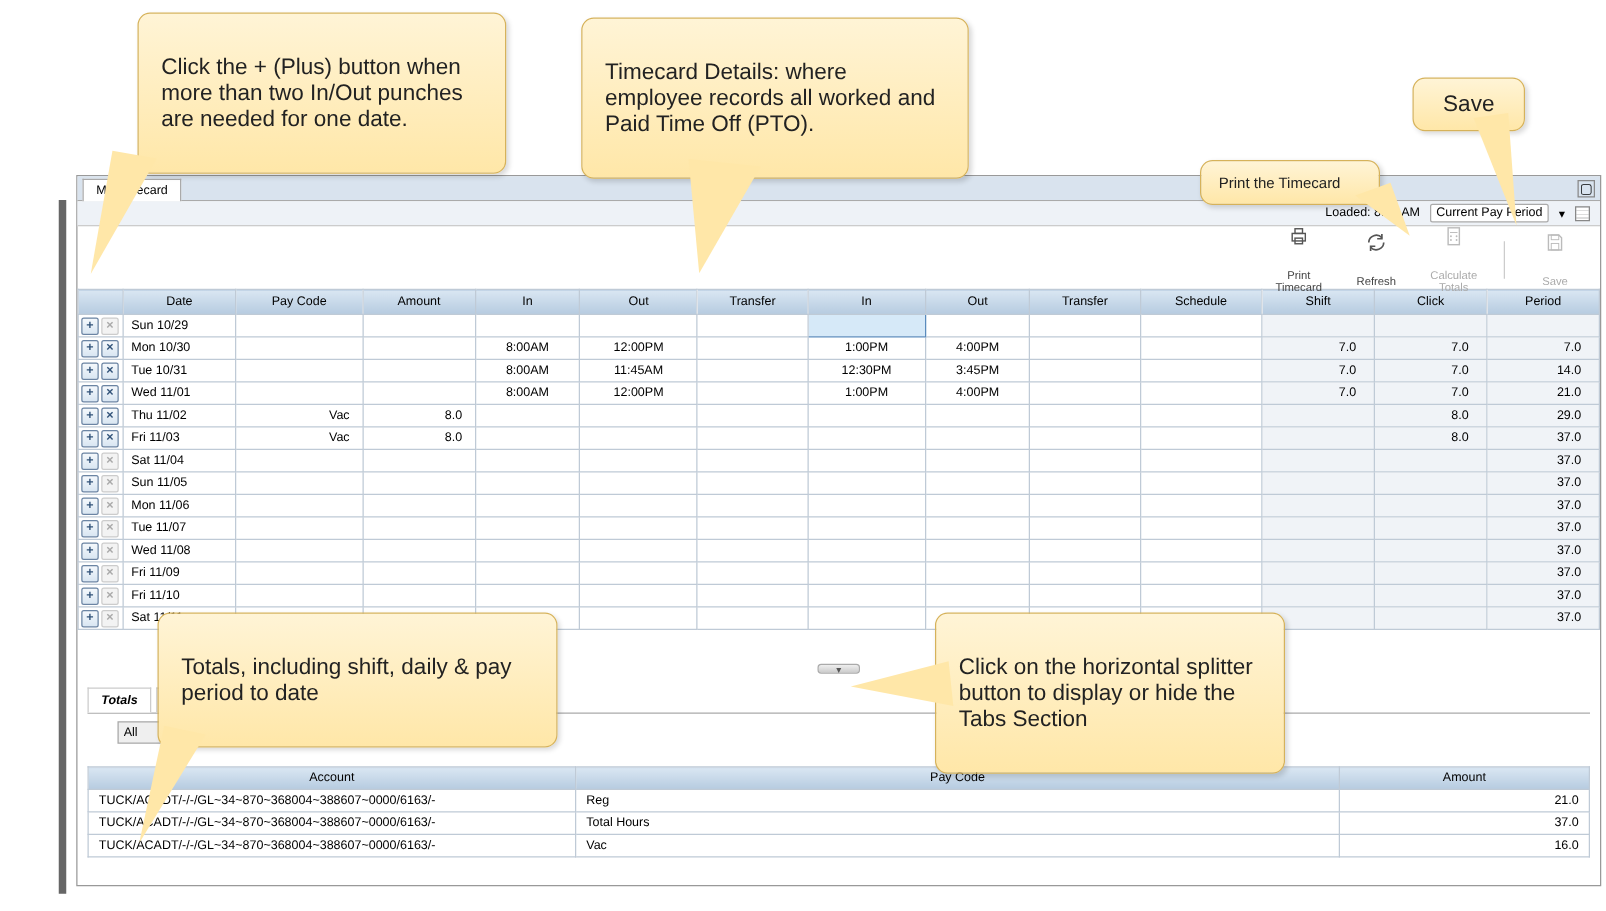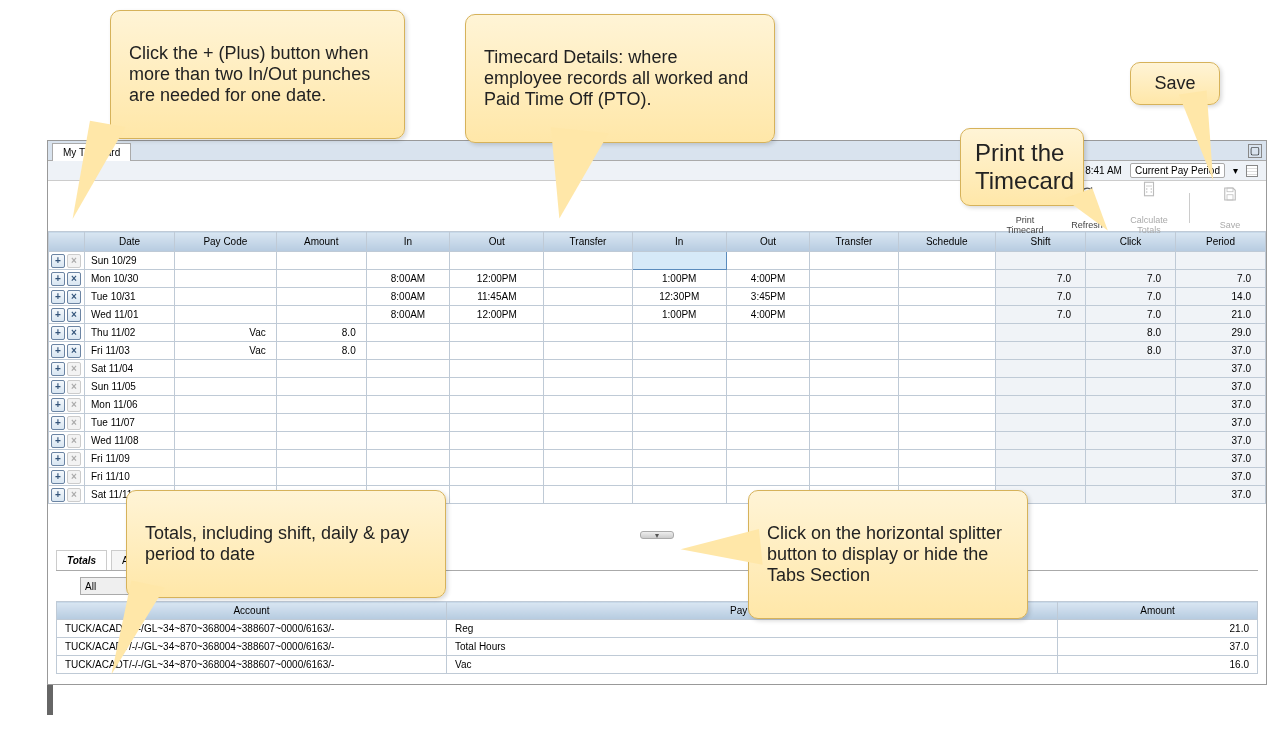--- a/index.html
+++ b/index.html
@@ -1,18 +1,18 @@
 <!DOCTYPE html>
 <html><head>
 <meta charset="utf-8">
 <style>
 * { box-sizing: border-box; margin: 0; padding: 0; }
 body { font-family: Arial, sans-serif; font-size: 11px; background: #fff; position: relative; width: 1285px; height: 729px; overflow: hidden; }
 
-.frame { position: absolute; left: 47px; top: 140px; width: 1220px; border: 1px solid #999; background: #fff; }
+.frame { position: absolute; left: 61px; top: 140px; width: 1220px; border: 1px solid #999; background: #fff; }
 .vbar { position: absolute; left: 47px; top: 160px; width: 6px; height: 555px; background: #666; }
 
 .tab-header { background: #d9e3ee; border-bottom: 1px solid #aaa; height: 20px; display: flex; align-items: center; }
 .tab { padding: 3px 10px; background: #fff; border: 1px solid #aaa; border-bottom: none; font-size: 10px; margin-left: 4px; margin-top: 2px; cursor: pointer; }
 
 .topbar { display: flex; justify-content: flex-end; align-items: center; gap: 8px; padding: 3px 8px; background: #eef2f7; border-bottom: 1px solid #ccc; font-size: 10px; height: 20px; }
 .topbar .pill { background: #fff; border: 1px solid #aaa; padding: 1px 4px; border-radius: 2px; }
 .topbar .dd { display: flex; align-items: center; gap:2px; }
 
 .toolbar { display: flex; justify-content: flex-end; align-items: center; gap: 18px; padding: 6px 14px 2px; height: 50px; }
@@ -43,34 +43,34 @@
 
 .tabs2 { display: flex; gap: 4px; border-bottom: 1px solid #aaa; margin: 0 8px; }
 .tabs2 .t2 { padding: 4px 10px; font-size: 10px; border: 1px solid #ccc; border-bottom: none; background: #f5f5f5; cursor: pointer; }
 .tabs2 .t2.active { background: #fff; font-weight: bold; font-style: italic; }
 
 .filters { display: flex; gap: 10px; padding: 6px 12px; align-items: center; }
 .filters select { font-size: 10px; border: 1px solid #aaa; height: 18px; margin-left: 20px; }
 .filters .sel1 { width: 120px; }
 .filters .sel2 { width: 120px; }
 
-.totals { width: calc(100% - 16px); margin: 0 8px; border-collapse: collapse; }
+.totals { width: calc(100% - 16px); margin: 12px 8px; border-collapse: collapse; }
 .totals th, .totals td { border: 1px solid #bfcad6; padding: 3px 8px; font-size: 10px; }
 .totals th { background: linear-gradient(#d9e6f2,#b6cbe0); text-align: center; font-weight: normal; }
 .totals td.acct { text-align: left; width: 390px; }
 .totals td.pc { text-align: left; }
 .totals td.amt { text-align: right; width: 200px; }
 
 .callout { position: absolute; background: linear-gradient(#fff4d6,#ffe7a8); border: 1px solid #d6b25a; border-radius: 10px; padding: 32px 18px; font-family: Arial, sans-serif; font-size: 18px; color: #222; box-shadow: 2px 2px 4px rgba(0,0,0,.15); z-index: 50; }
 .callout .tail { position: absolute; width: 0; height: 0; }
 .callout.c1 { left: 110px; top: 10px; width: 295px; }
 .callout.c1 .tail { left: -30px; bottom: -85px; border-left: 0 solid transparent; border-right: 36px solid transparent; border-top: 100px solid #ffe7a8; transform: rotate(10deg); }
 .callout.c2 { left: 465px; top: 14px; width: 310px; }
 .callout.c2 .tail { left: 80px; bottom: -78px; border-left: 18px solid transparent; border-right: 40px solid transparent; border-top: 90px solid #ffe7a8; transform: rotate(6deg); }
-.callout.c3 { left: 960px; top: 128px; width: 124px; padding: 10px 14px; font-size: 24px; }
+.callout.c3 { left: 960px; top: 128px; width: 144px; padding: 10px 14px; font-size: 12px; }
 .callout.c3 .tail { right: -18px; bottom: -32px; border-left: 30px solid transparent; border-right: 0 solid transparent; border-top: 45px solid #ffe7a8; transform: rotate(-20deg); }
 .callout.c4 { left: 1130px; top: 62px; width: 90px; padding: 10px 16px; text-align: center; font-size: 18px; }
 .callout.c4 .tail { right: 6px; bottom: -78px; border-left: 22px solid transparent; border-right: 6px solid transparent; border-top: 90px solid #ffe7a8; transform: rotate(-8deg); }
 .callout.c5 { left: 126px; top: 490px; width: 320px; }
 .callout.c5 .tail { left: -6px; bottom: -82px; border-left: 0 solid transparent; border-right: 34px solid transparent; border-top: 96px solid #ffe7a8; transform: rotate(12deg); }
 .callout.c6 { left: 748px; top: 490px; width: 280px; }
 .callout.c6 .tail { left: -68px; top: 42px; border-top: 12px solid transparent; border-bottom: 24px solid transparent; border-right: 80px solid #ffe7a8; transform: rotate(-6deg); }
 
 .cal-icon { display:inline-block; width:12px; height:12px; border:1px solid #888; background: repeating-linear-gradient(#fff,#fff 2px,#ddd 2px,#ddd 3px); }
 </style>

